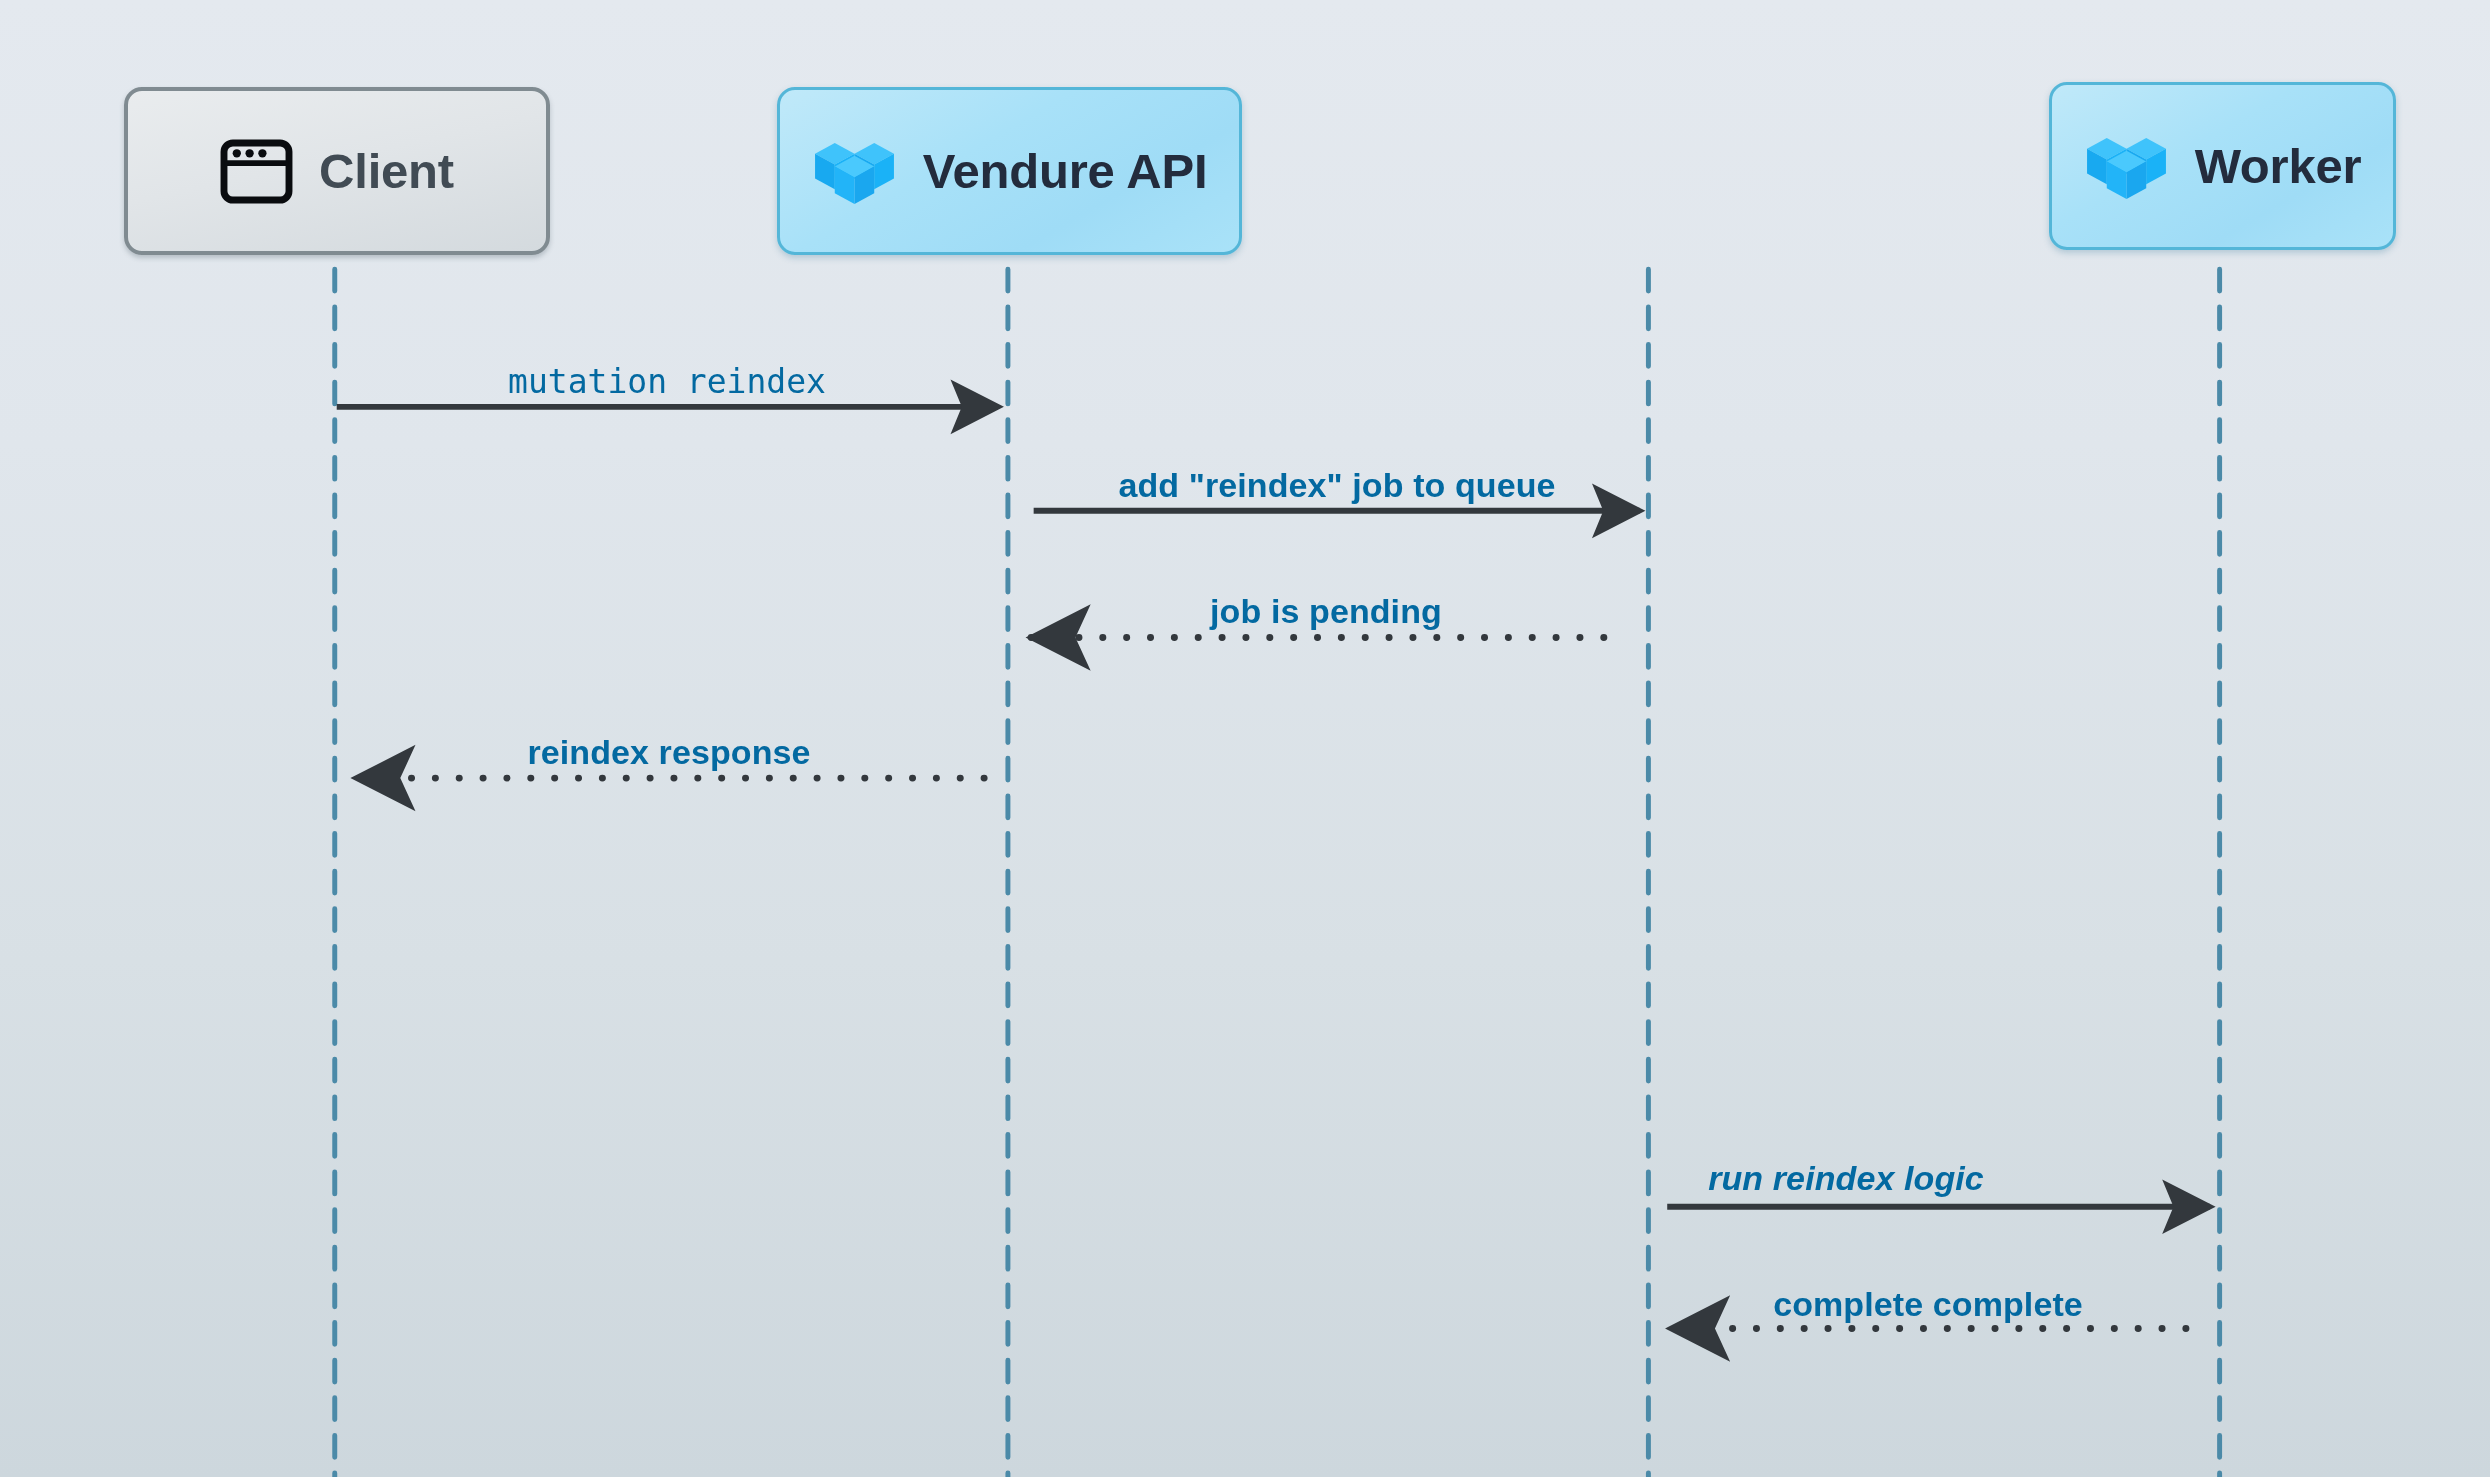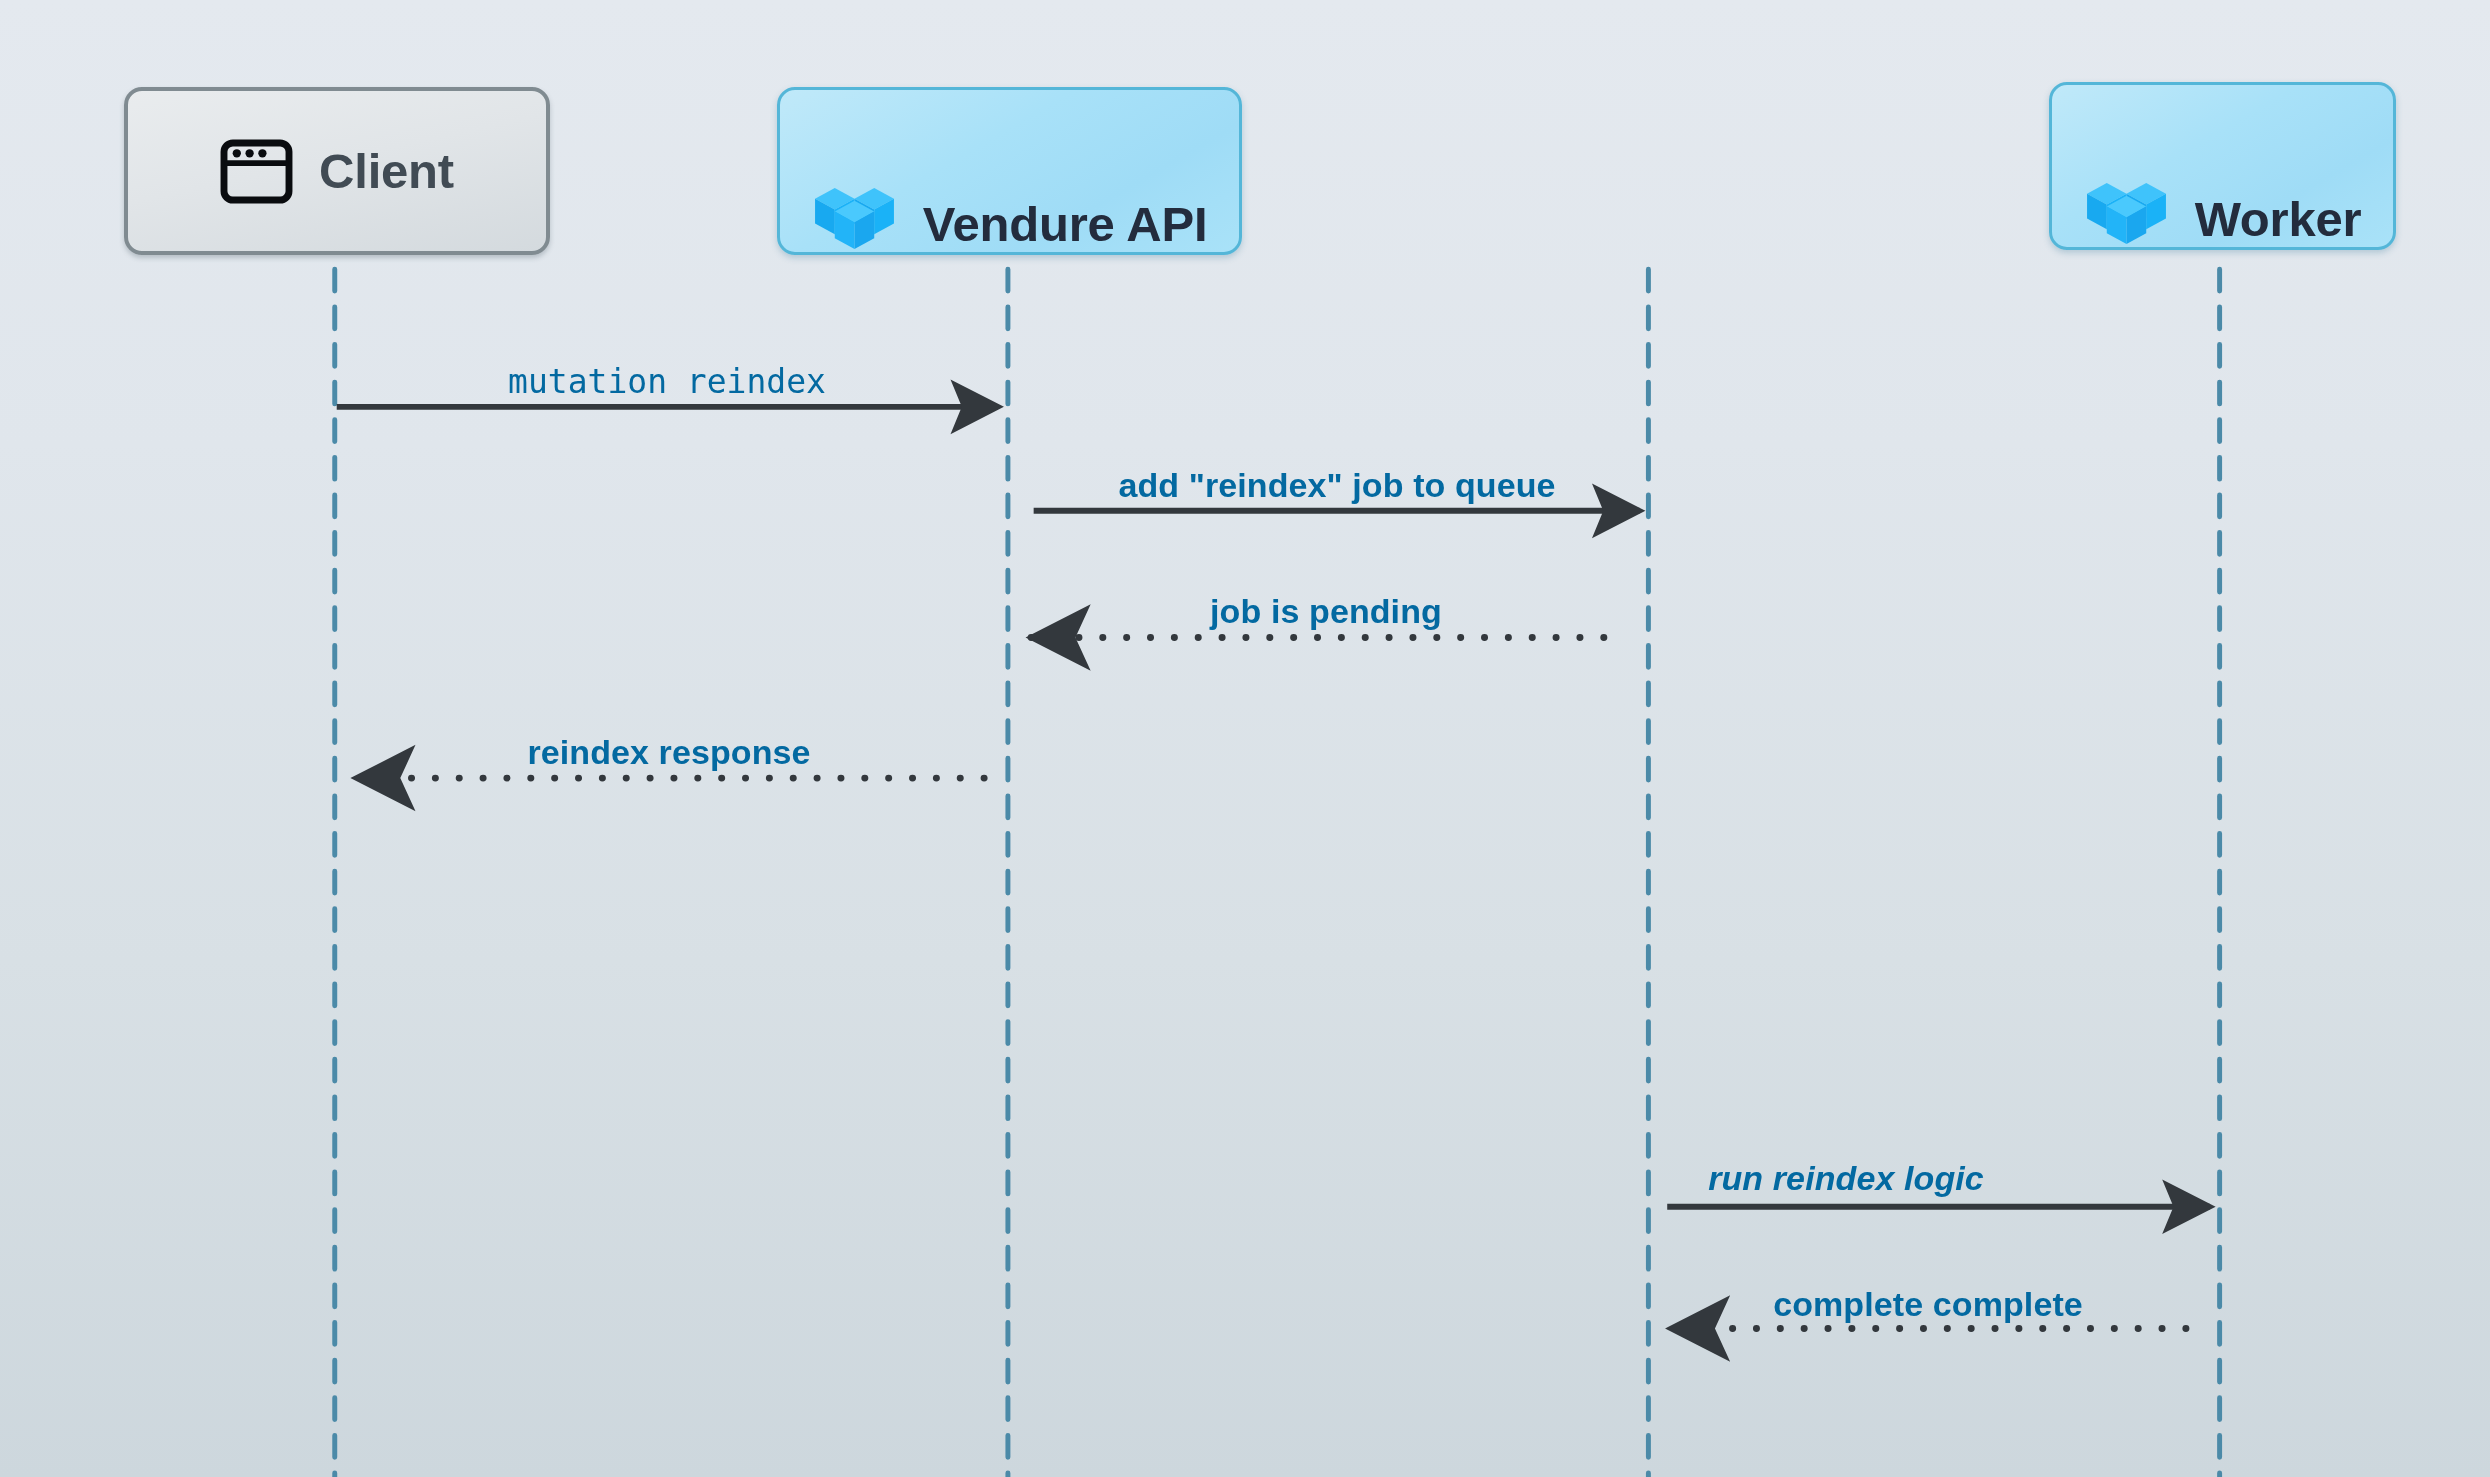--- a/index.html
+++ b/index.html
@@ -54,21 +54,20 @@
     background: linear-gradient(168deg, #e9ecee 0%, #e1e5e8 45%, #d4dade 100%);
     border: 4px solid #808b91;
     box-shadow: 0 3px 5px rgba(80,95,105,0.30);
   }
   .participant.style-client .p-label { color: #414b54; }
 
   .participant.style-vendure {
     background: linear-gradient(150deg, #c0e9f9 0%, #a8e1f8 40%, #9fdcf6 70%, #a9e2f8 100%);
     border: 3px solid #54b6d8;
     box-shadow: 0 3px 6px rgba(70,130,160,0.30);
-    align-items: flex-end;
   }
   .participant.style-vendure .p-label { color: #232c3d; }
 
   .participant.style-job {
     background: linear-gradient(168deg, #e1eaf8 0%, #d2e0f4 45%, #bdd2ef 100%);
     border: none;
     box-shadow: 0 3px 6px rgba(100,120,150,0.22);
   }
   .participant.style-job .p-label { color: #101520; }
 

